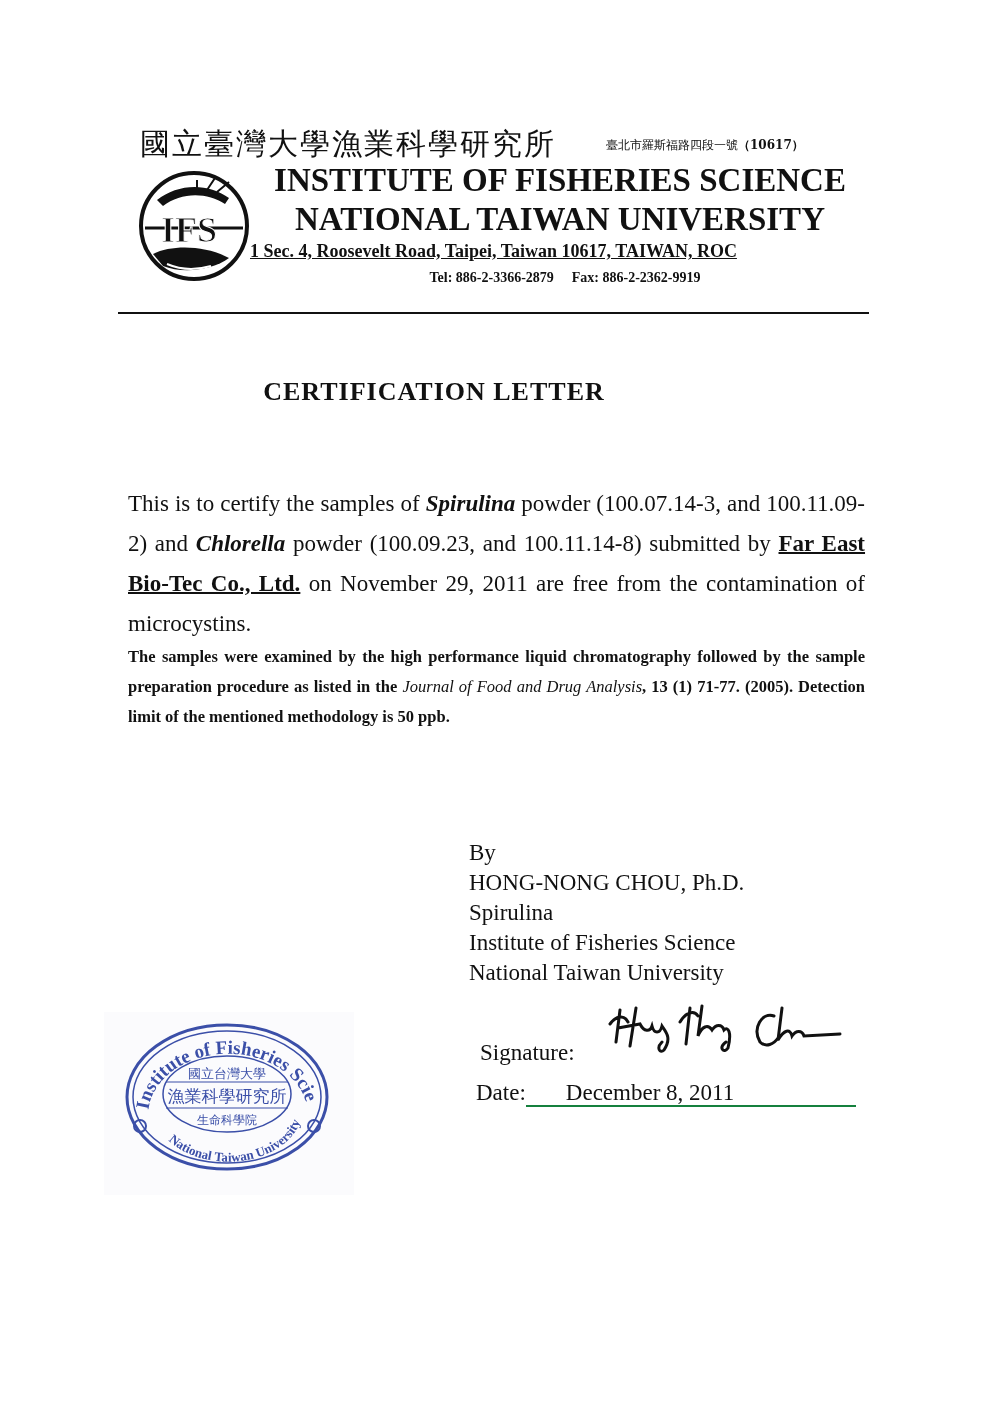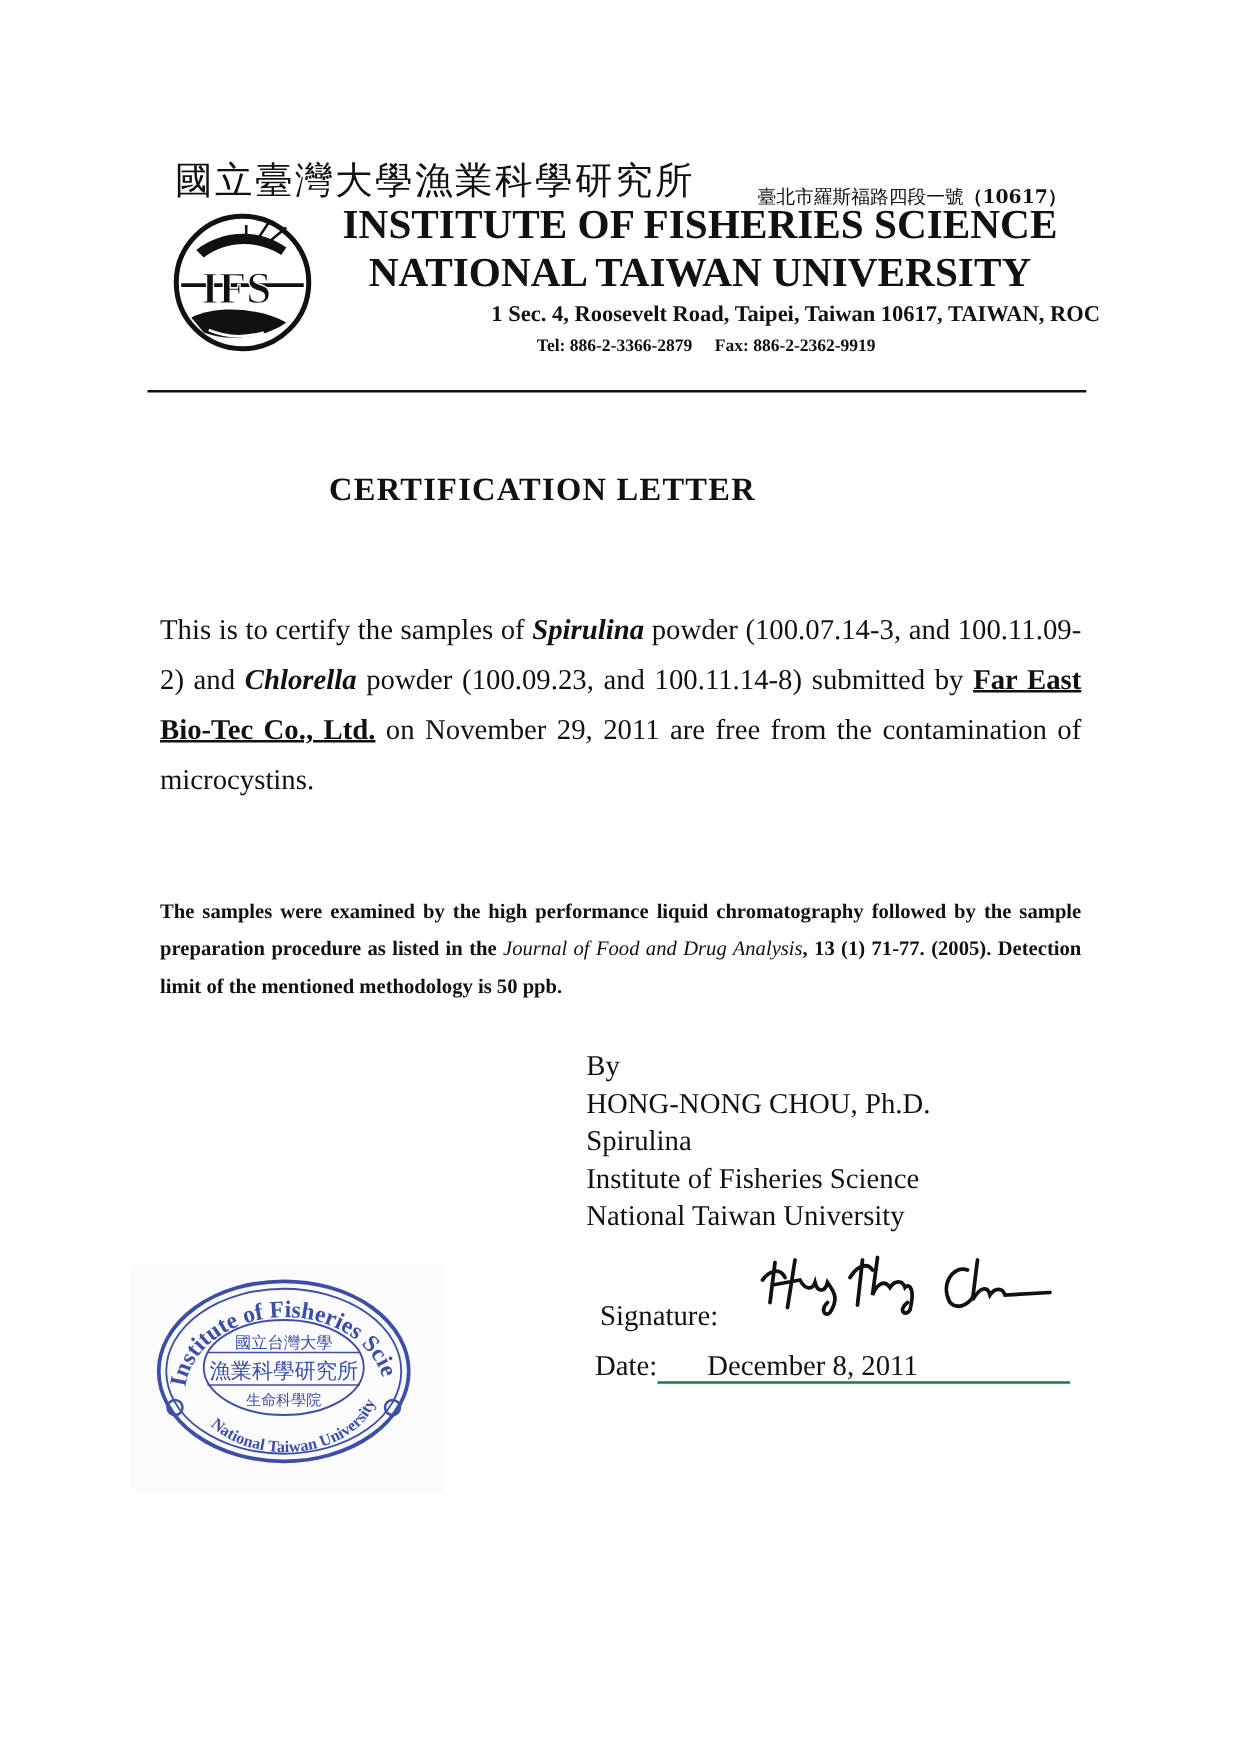--- a/index.html
+++ b/index.html
@@ -1,33 +1,33 @@
 <!DOCTYPE html>
 <html><head>
 <meta charset="utf-8">
 <style>
   html, body { margin:0; padding:0; background:#ffffff; }
   body { width:992px; height:1403px; position:relative; overflow:hidden;
          font-family:"Liberation Serif", "DejaVu Serif", serif; color:#111; }
   .abs { position:absolute; }
   .zh-title { left:140px; top:124px; font-size:30px; letter-spacing:2px; font-family:"DejaVu Serif", serif; white-space:nowrap; }
-  .zh-addr { left:606px; top:148px; font-size:15px; font-family:"DejaVu Serif", serif; white-space:nowrap; }
+  .zh-addr { left:606px; top:137px; font-size:12px; font-family:"DejaVu Serif", serif; white-space:nowrap; }
   .zh-addr b { font-weight:bold; }
   .logo { left:137px; top:170px; width:114px; height:112px; }
   .inst-1 { left:250px; width:620px; top:162px; text-align:center; font-size:33px; font-weight:bold; white-space:nowrap; }
   .inst-2 { left:250px; width:620px; top:201px; text-align:center; font-size:33px; font-weight:bold; white-space:nowrap; }
-  .addr-en { left:250px; width:630px; top:241px; text-align:right; font-size:18px; font-weight:bold; white-space:nowrap; }
+  .addr-en { left:250px; width:630px; top:241px; text-align:left; font-size:18px; font-weight:bold; white-space:nowrap;text-decoration:underline; }
   .tel { left:250px; width:630px; top:270px; text-align:center; font-size:14px; font-weight:bold; white-space:nowrap; }
   .tel span + span { margin-left:18px; }
   .rule { left:118px; top:312px; width:751px; height:0; border-top:2px solid #111; }
   .doc-title { left:0; width:868px; top:377px; text-align:center; font-size:26px; font-weight:bold; letter-spacing:1px; }
   .para1 { left:128px; width:737px; top:484px; font-size:23px; line-height:40px; text-align:justify; }
   .para1 i { font-weight:bold; }
   .para1 u { font-weight:bold; text-decoration-thickness:2px; }
-  .para2 { left:128px; width:737px; top:714px; font-size:16.5px; line-height:30px; text-align:justify; font-weight:bold; }
+  .para2 { left:128px; width:737px; top:642px; font-size:16.5px; line-height:30px; text-align:justify; font-weight:bold; }
   .para2 i { font-weight:normal; }
   .by-block { left:469px; top:822px; font-size:23px; line-height:30px;margin-top:16px; }
   .by-block div { white-space:nowrap; }
   .sig-label { left:480px; top:1040px; font-size:23px; }
   .sig-img { left:606px; top:1002px; width:240px; height:56px; }
   .date-label { left:476px; top:1080px; font-size:23px; white-space:nowrap; }
   .date-value { display:inline-block; width:330px; border-bottom:2px solid #15803d; padding-left:40px; box-sizing:border-box; line-height:24px; }
   .stamp-box { left:104px; top:1012px; width:250px; height:183px; background:#fbfbfd; }
   .stamp { left:124px; top:1022px; width:206px; height:150px; }
 </style>

